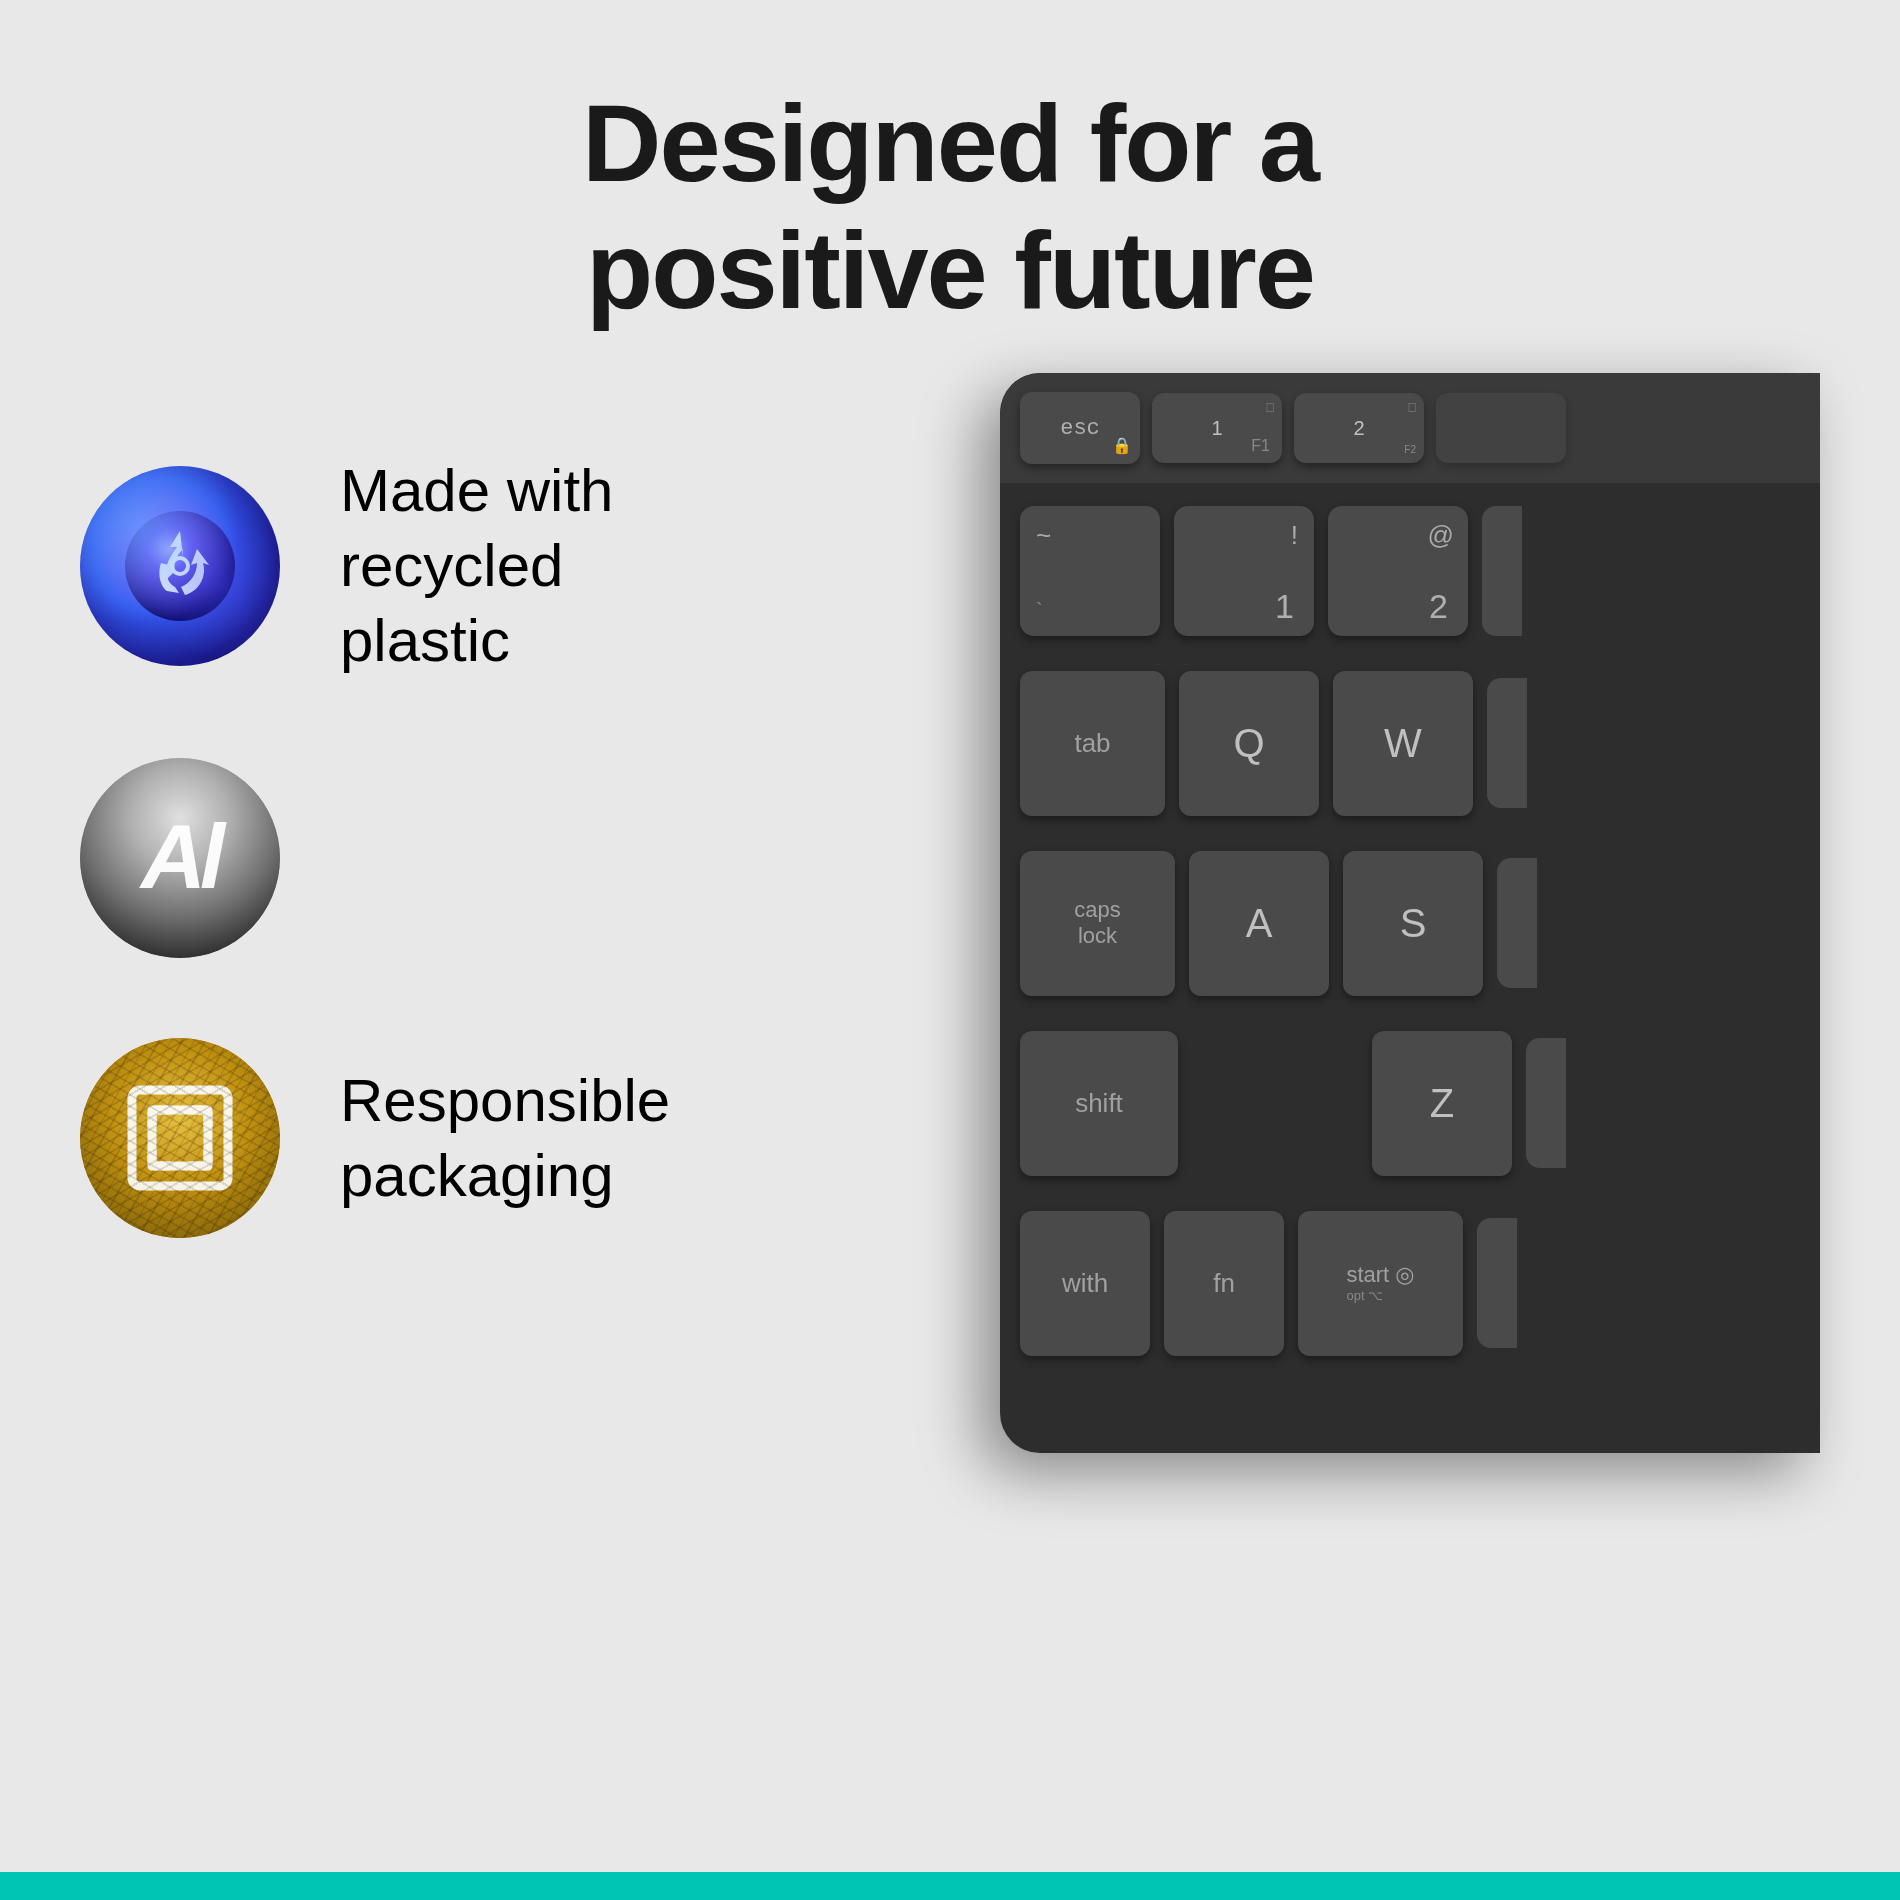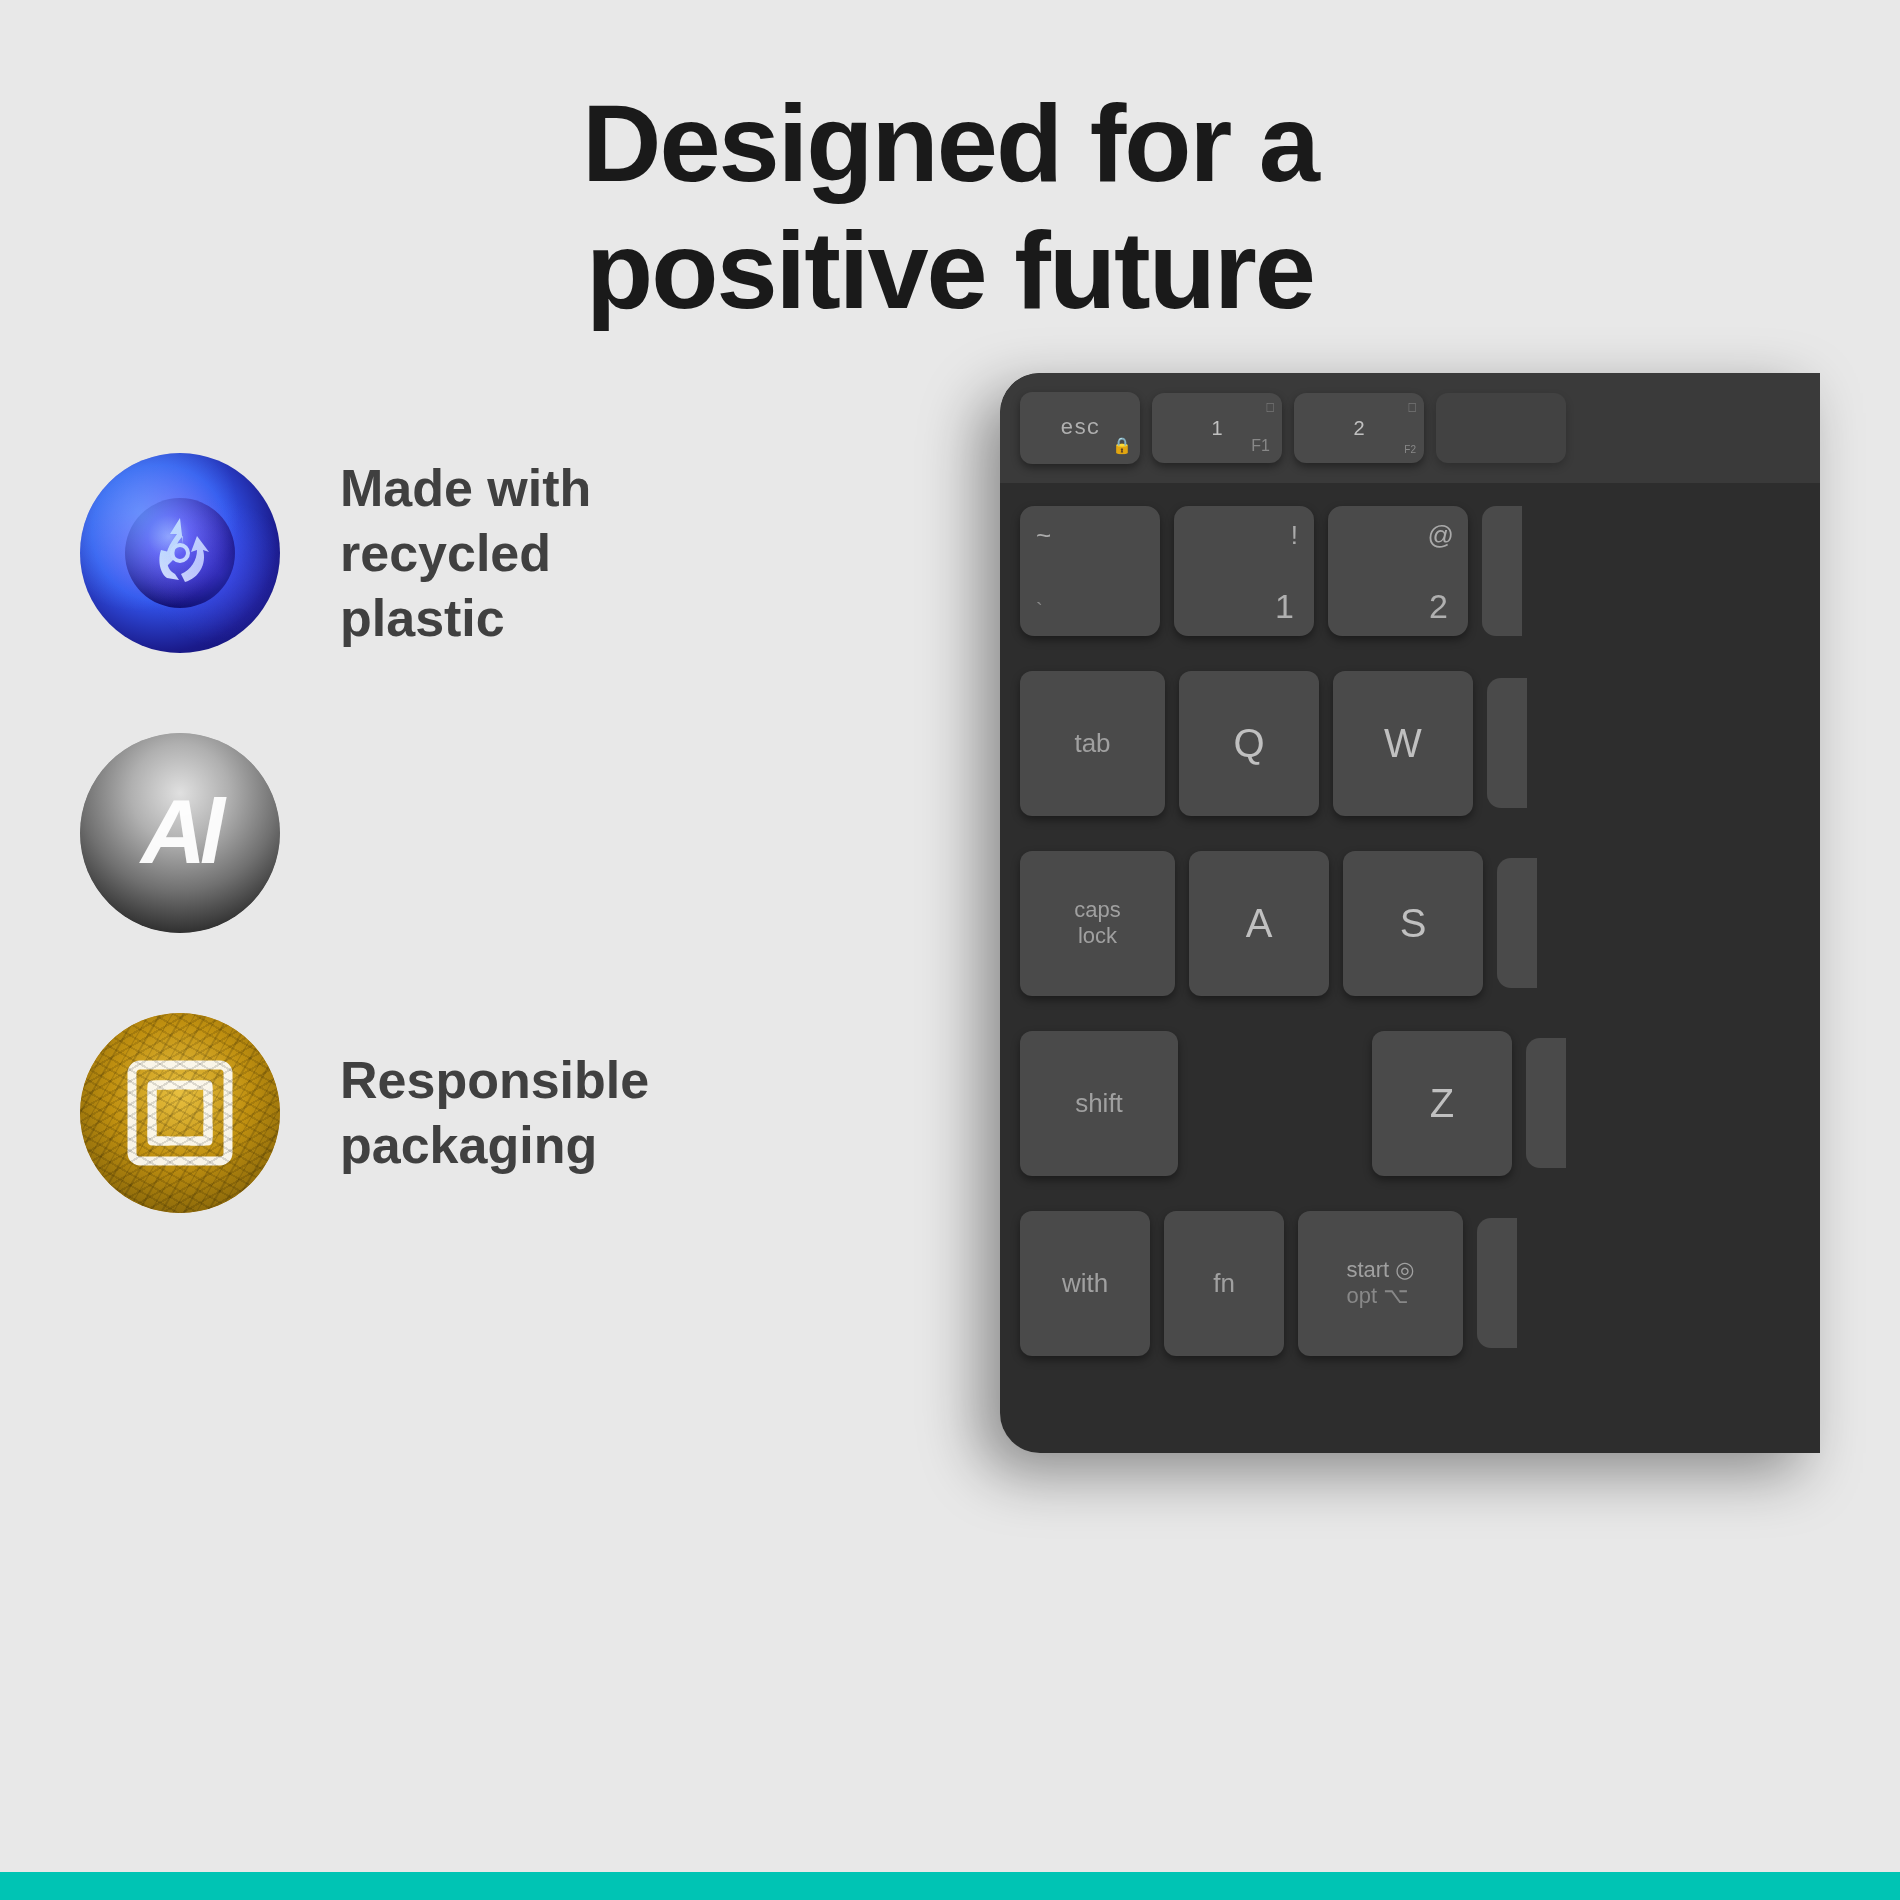--- a/index.html
+++ b/index.html
@@ -130,23 +130,23 @@
       content: '';
       position: absolute;
       top: 0; left: 0; right: 0; bottom: 0;
       border-radius: 50%;
       background-image: 
         repeating-linear-gradient(30deg, transparent, transparent 8px, rgba(0,0,0,0.12) 8px, rgba(0,0,0,0.12) 10px),
         repeating-linear-gradient(-30deg, transparent, transparent 8px, rgba(0,0,0,0.12) 8px, rgba(0,0,0,0.12) 10px);
     }
 
     .feature-text {
-      font-size: 52px;
-      font-weight: 700;
-      color: #404040;
+      font-size: 60px;
+      font-weight: 400;
+      color: #000000;
       line-height: 1.25;
     }
 
     
     .keyboard-section {
       flex: 1;
       position: relative;
       display: flex;
       align-items: flex-start;
       justify-content: flex-end;
@@ -545,21 +545,21 @@
             <div class="keyboard-bottom-row">
               <div class="key key-ctrl">
                 <span style="font-size:26px; color:#a0a0a0;">with</span>
               </div>
               <div class="key key-fn-bottom">
                 <span style="font-size:26px; color:#a0a0a0;">fn</span>
               </div>
               <div class="key key-start">
                 <div style="font-size:22px; color:#a0a0a0; line-height:1.2; text-align:left;">
                   <div>start ◎</div>
-                  <div style="font-size:22px; color:#888;">opt ⌥</div>
+                  <div style="font-size:13px; color:#888;">opt ⌥</div>
                 </div>
               </div>
               <div class="key-partial"></div>
             </div>
 
           </div>
         </div>
       </div>
 
     </div>

